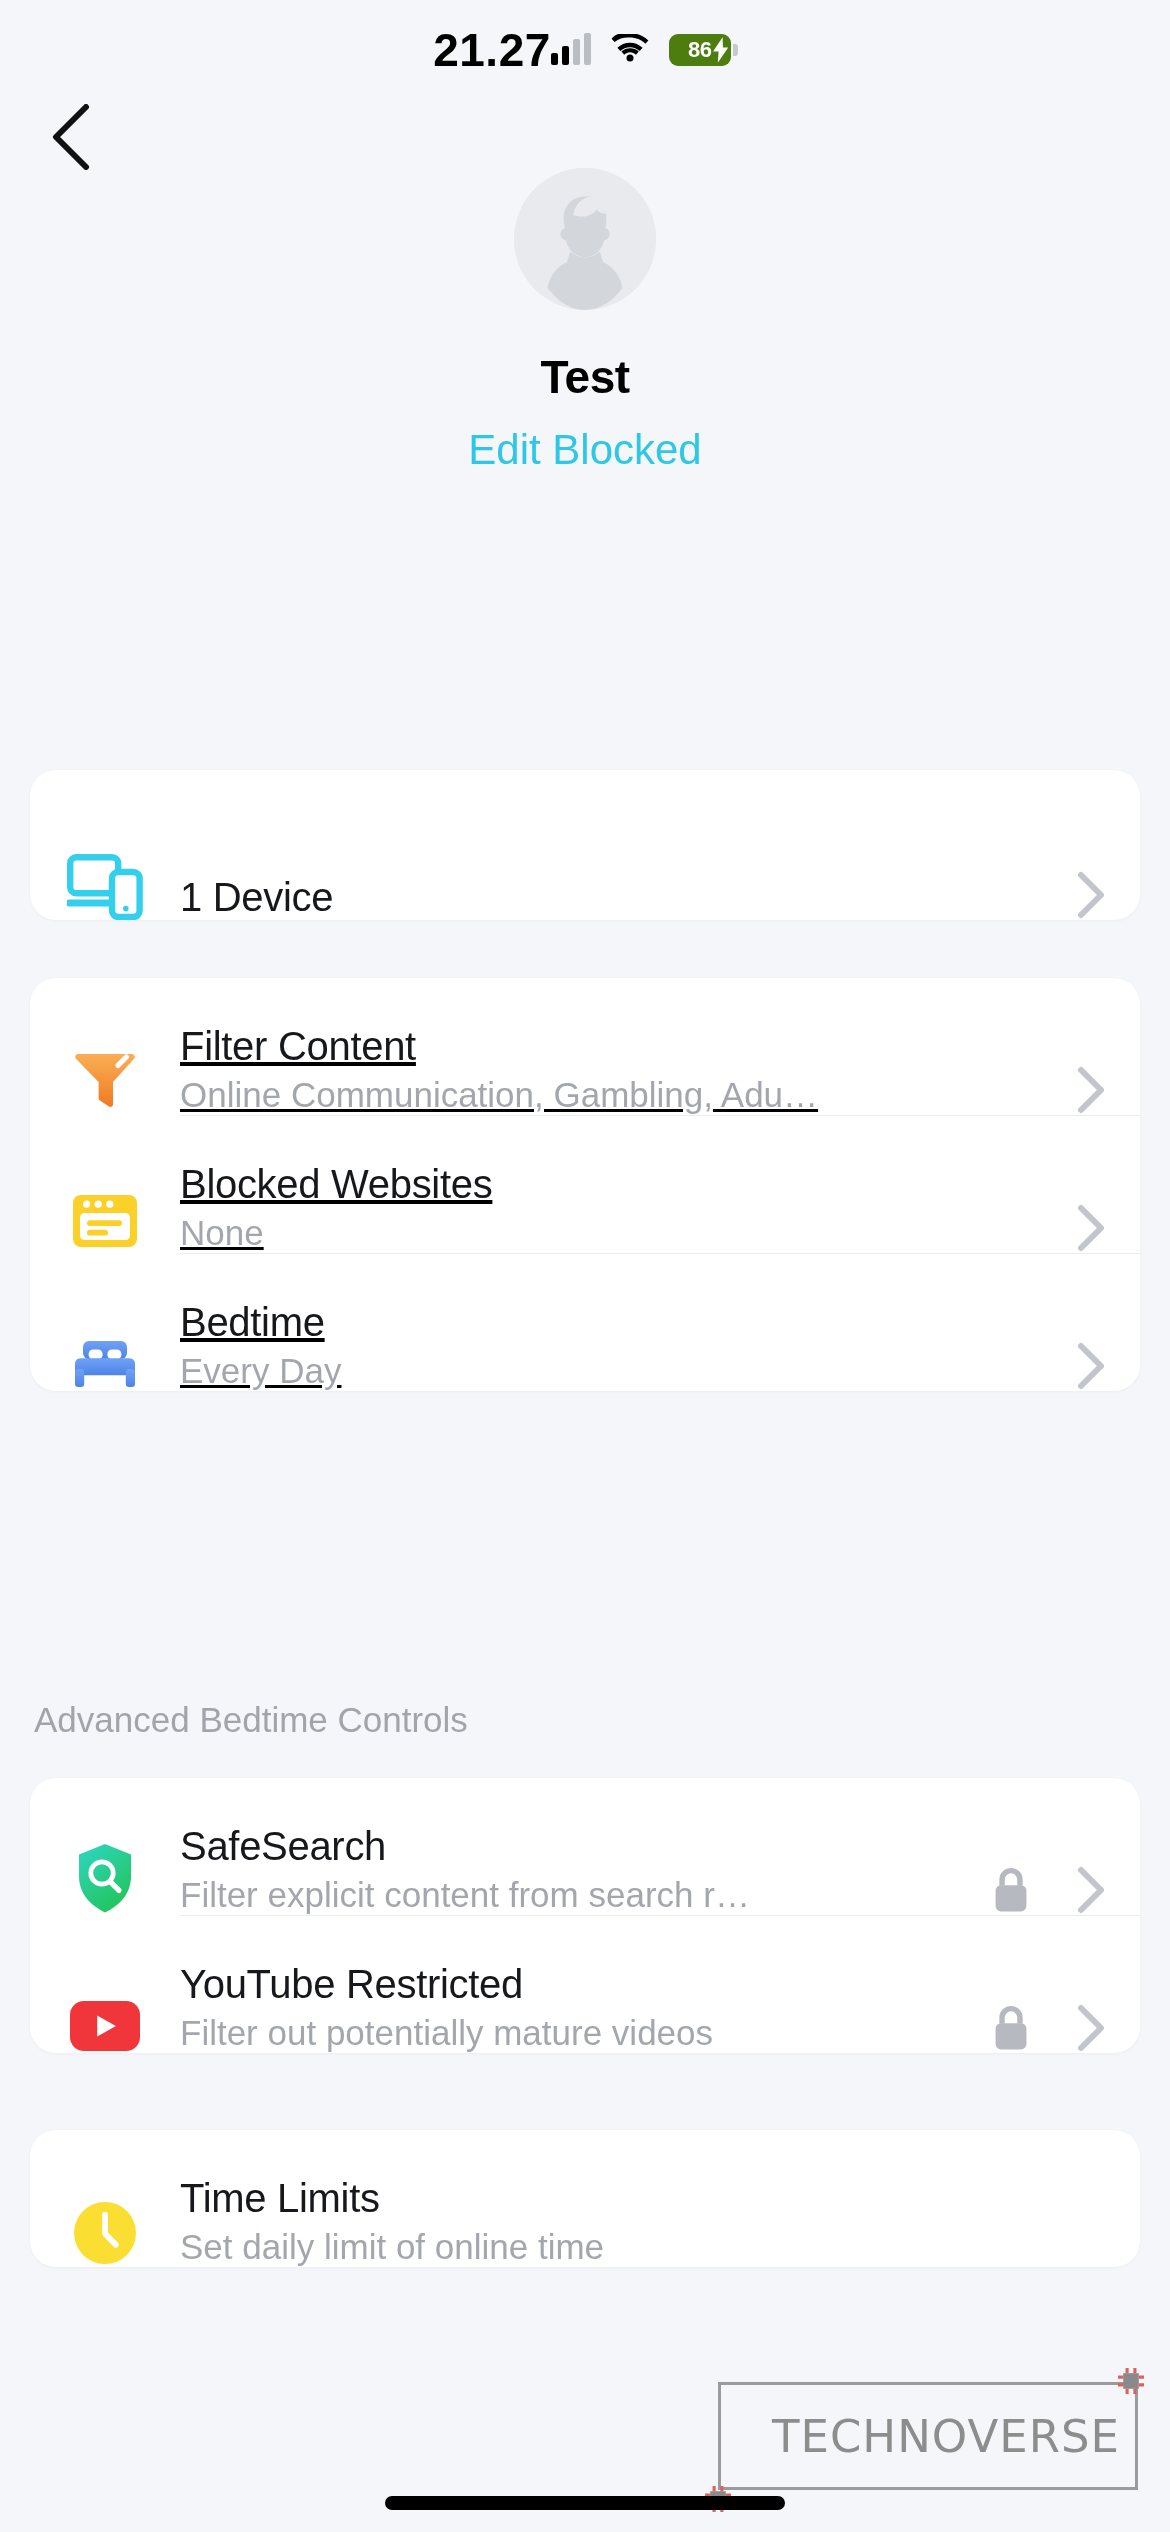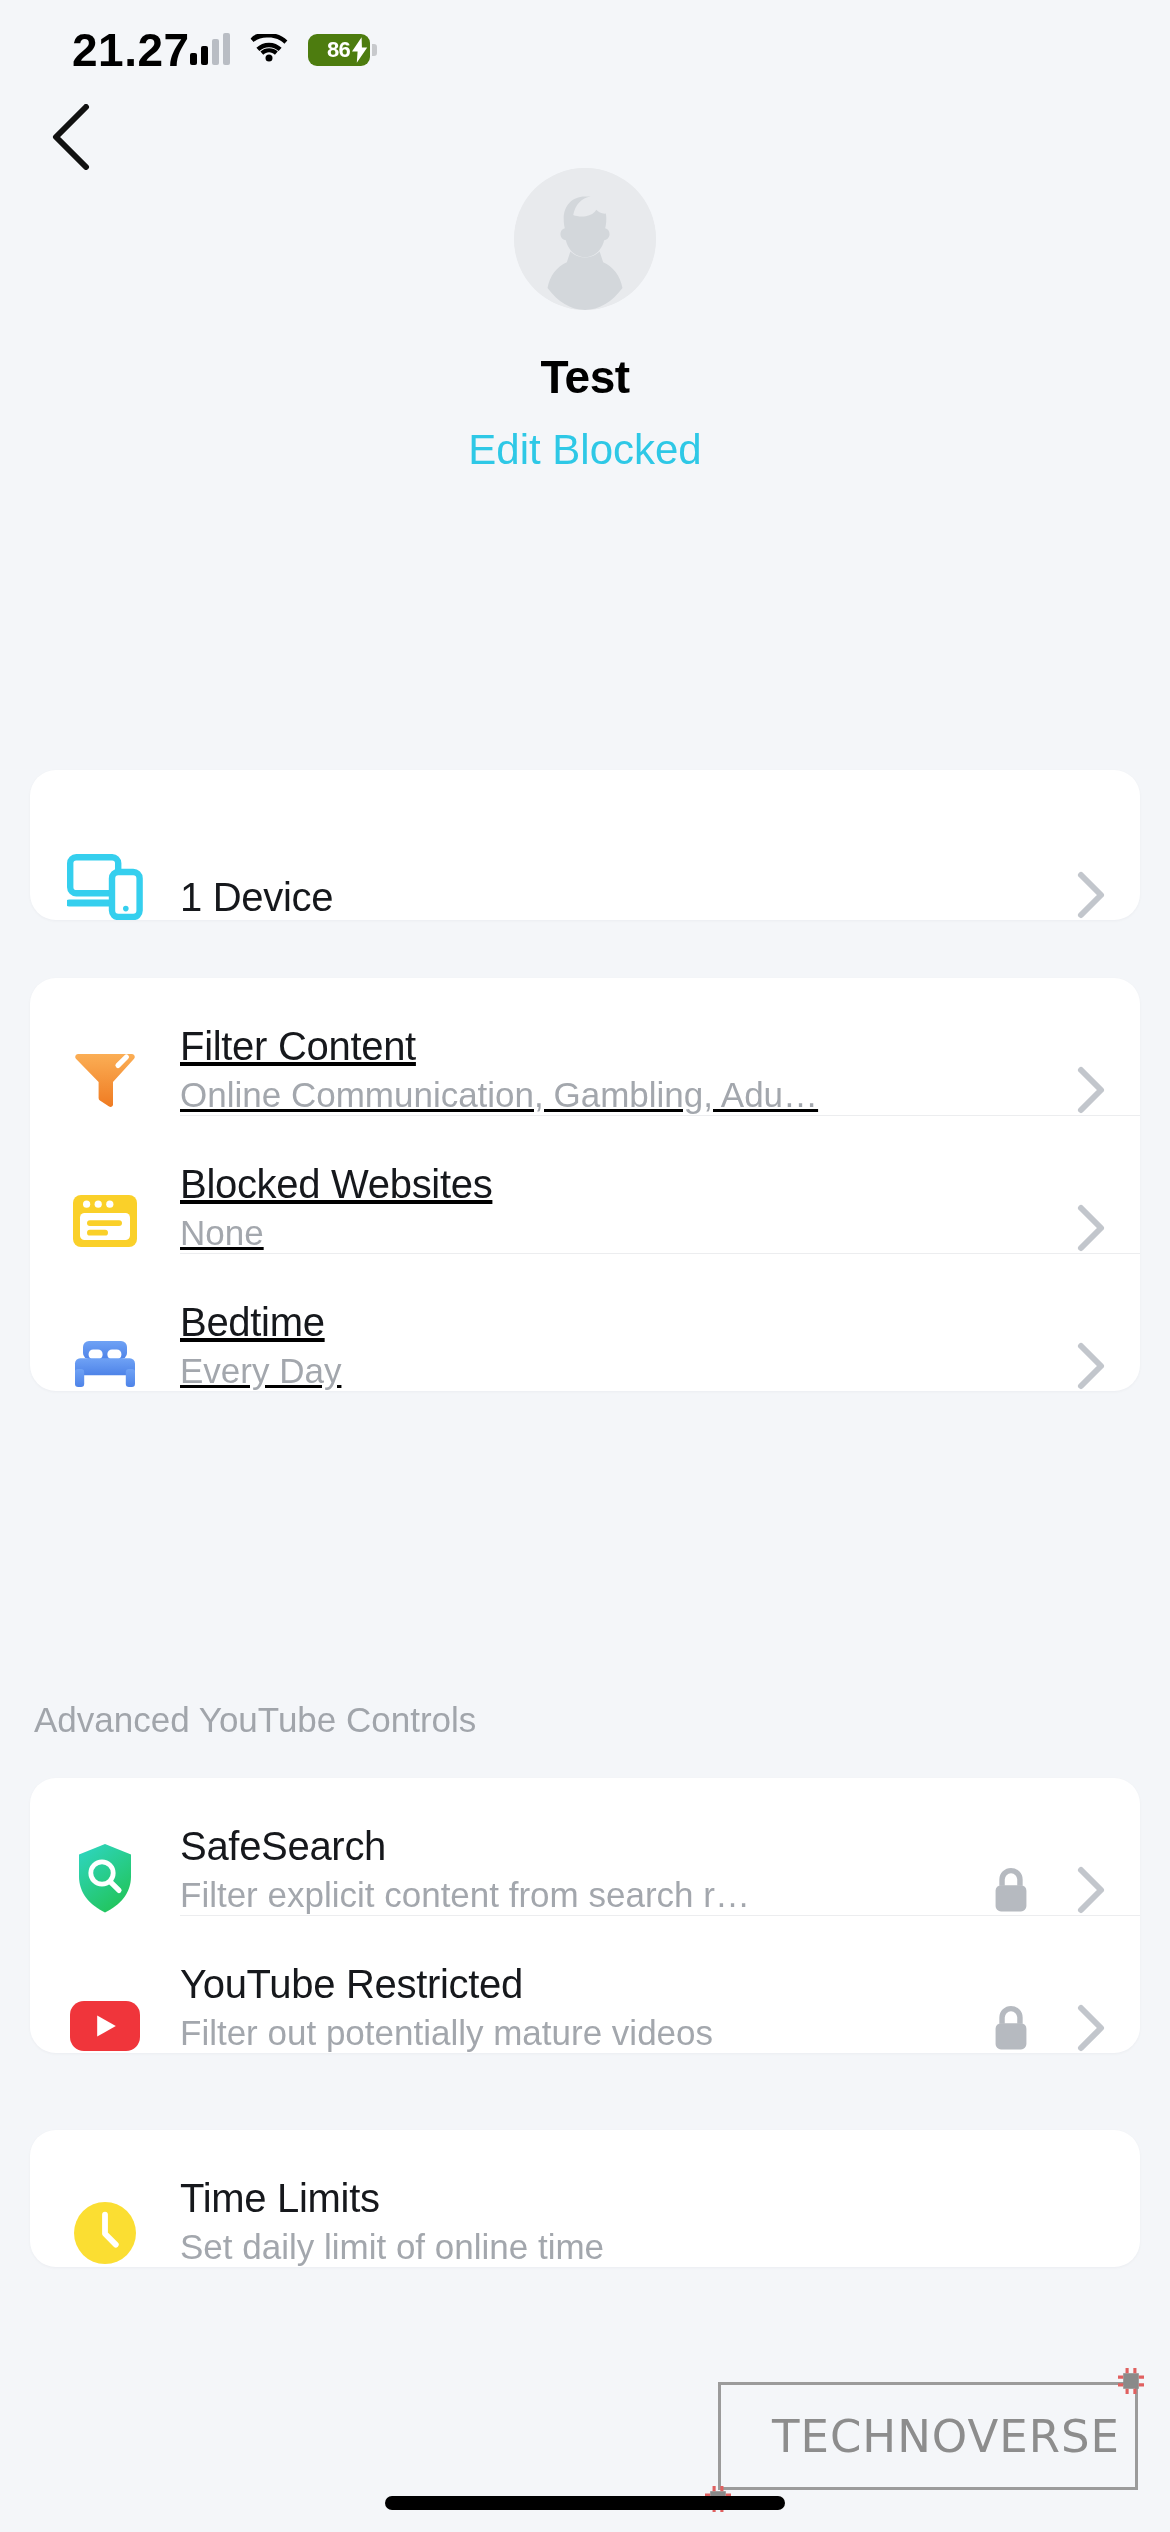--- a/index.html
+++ b/index.html
@@ -8,23 +8,22 @@
     background:#F4F6F9;
     font-family:"Liberation Sans", sans-serif;
     -webkit-font-smoothing:antialiased;
     position:relative;
     overflow:hidden;
   }
 
   
   .statusbar{
     position:absolute; top:0; left:0; right:0; height:100px;
-    display:flex; align-items:center; justify-content:flex-start;
-    padding:0 60px 0 36px;
-    margin-left:36px;
+    display:flex; align-items:center; justify-content:center;
+    padding:0 60px 0 54px;
   }
   .sb-time{ font-size:46px; font-weight:600; color:#000; letter-spacing:.5px; }
   .sb-right{ display:flex; align-items:center; gap:18px; }
   .sig{ display:flex; align-items:flex-end; gap:4px; height:30px; }
   .sig i{ width:7px; border-radius:2px; background:#B9BDC4; display:block; }
   .sig i.on{ background:#000; }
   .sig i:nth-child(1){ height:12px; }
   .sig i:nth-child(2){ height:19px; }
   .sig i:nth-child(3){ height:26px; }
   .sig i:nth-child(4){ height:32px; }
@@ -253,21 +252,21 @@
     <div class="txt">
       <div class="title">Bedtime</div>
       <div class="sub">Every Day</div>
     </div>
     <svg class="chev" height="50" viewBox="0 0 12 20">
       <path d="M2 2l8 8-8 8" fill="none" stroke="#C2C6CC" stroke-width="2.4" stroke-linecap="round" stroke-linejoin="round"></path>
     </svg>
   </div>
 </div>
 
-<div class="section-title" id="adv-title">Advanced YouTube Controls</div>
+<div class="section-title" id="adv-title">Advanced Bedtime Controls</div>
 
 <div class="card" id="card-advanced">
 
   <div class="row">
     <div class="ico">
       <svg width="66" height="74" viewBox="0 0 33 37">
         <defs>
             <linearGradient id="gGr" x1="0" y1="0" x2="0.6" y2="1">
           <stop offset="0" stop-color="#2FD6C6"></stop>
               <stop offset="1" stop-color="#22C55E"></stop>

